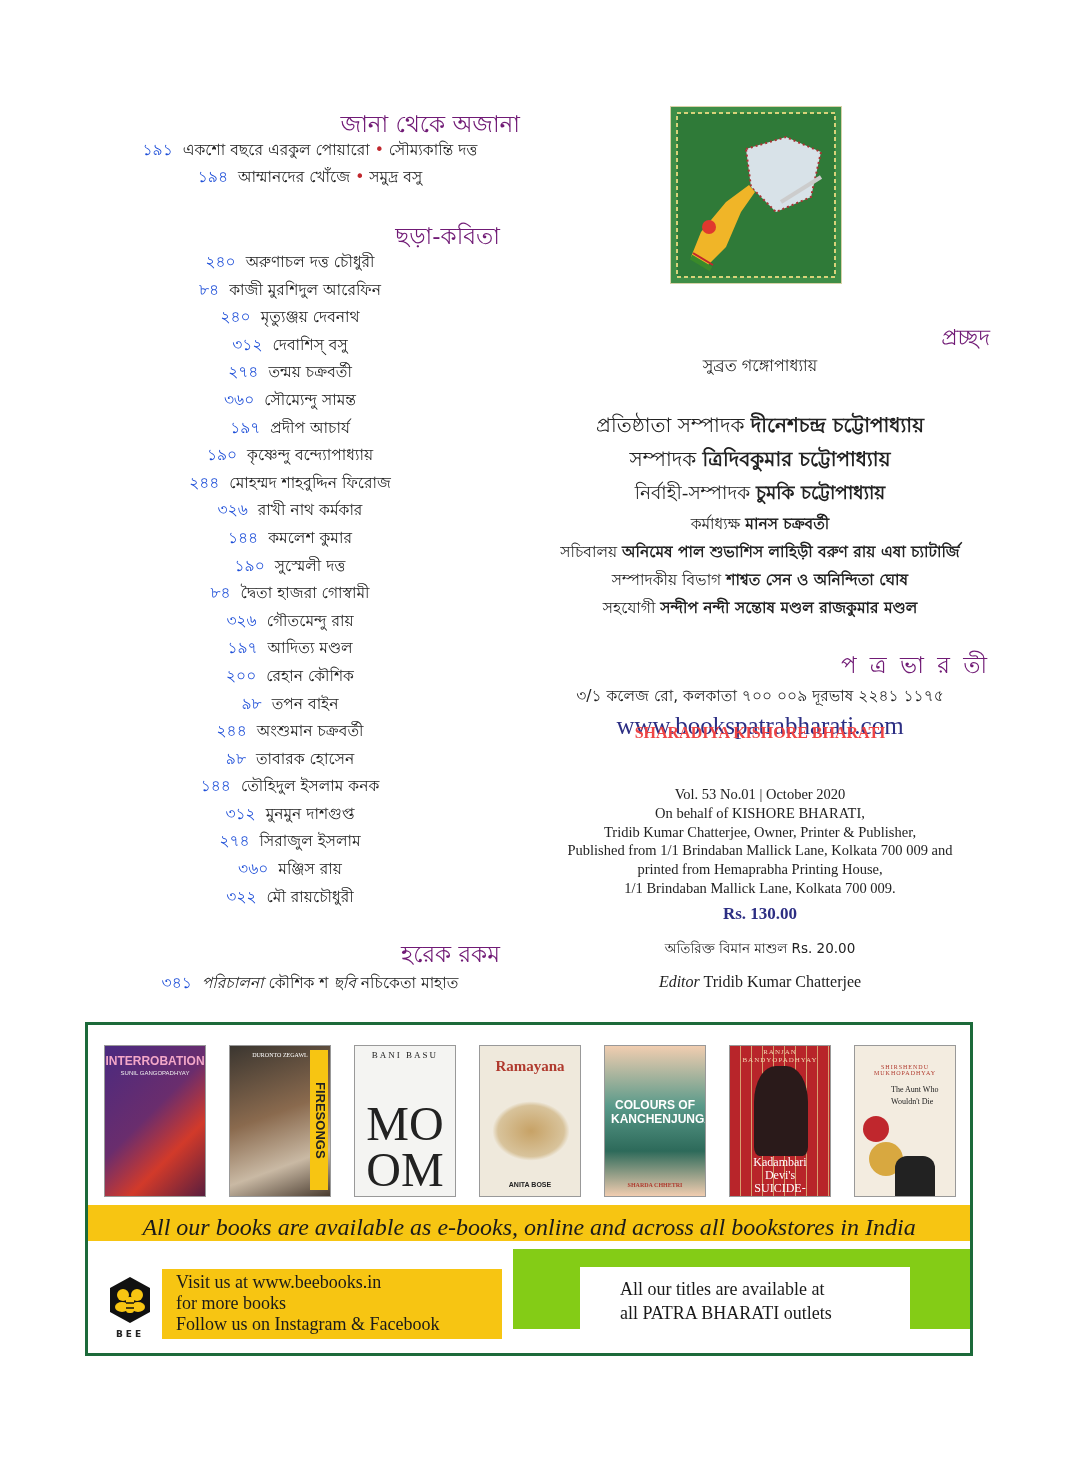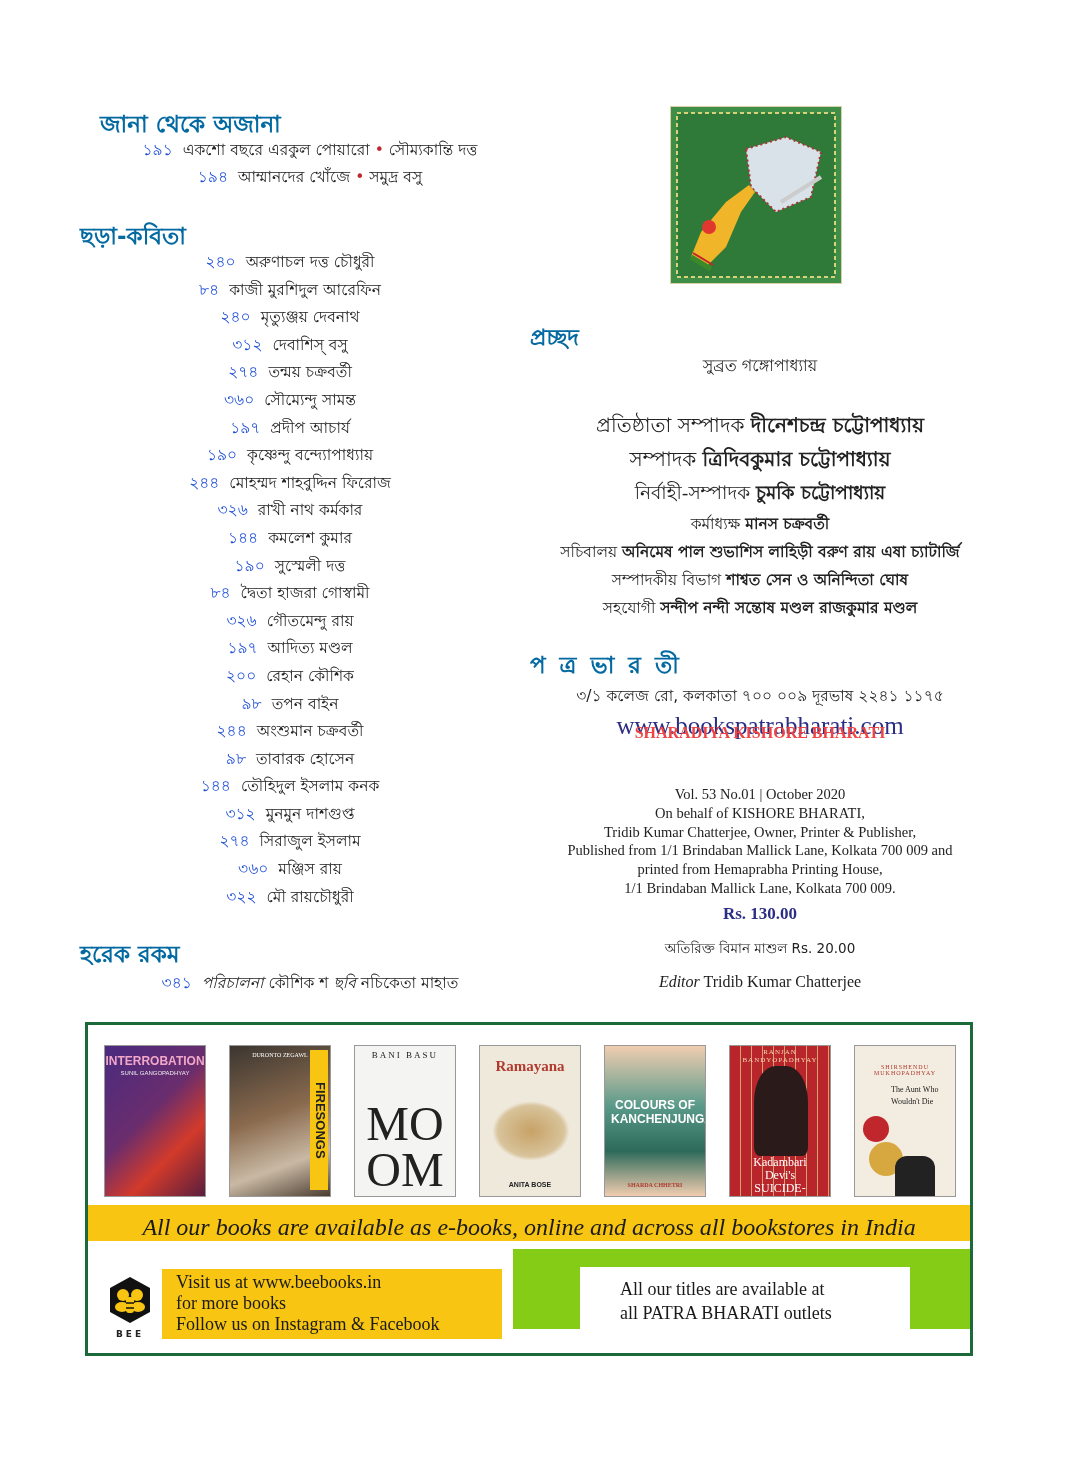--- a/index.html
+++ b/index.html
@@ -1,20 +1,20 @@
 <!DOCTYPE html>
 <html><head>
 <meta charset="utf-8">
 <style>
   html, body { margin:0; padding:0; }
   body { width:1080px; height:1463px; background:#ffffff; position:relative; overflow:hidden;
          font-family:"DejaVu Sans", sans-serif; color:#222; }
   .abs { position:absolute; }
   .center { text-align:center; }
-  .sec-title { color:#0369a1; font-weight:bold; font-size:23px; text-align:left; }
+  .sec-title { color:#701a75; font-weight:normal; font-size:23px; text-align:right; }
   .num { color:#1d4ed8; margin-right:10px; }
   .line { font-size:15.5px; text-align:center; white-space:nowrap; line-height:27.6px; }
   .left-col { left:100px; width:420px; }
   .right-col { left:530px; width:460px; text-align:center; }
   .credit { font-size:17.5px; white-space:nowrap; line-height:32px; }
   .credit b { font-weight:bold; }
   .serif { font-family:"Liberation Serif", serif; }
   .cover-art { left:670px; top:106px; width:170px; height:176px; background:#2f7a38;
                border:1px solid #d8d2a8; box-shadow: inset 0 0 0 6px #3f8e47; overflow:hidden; }
   .ad-box { left:85px; top:1022px; width:888px; height:334px; border:3px solid #1c6a3a; background:#fff; box-sizing:border-box; }

